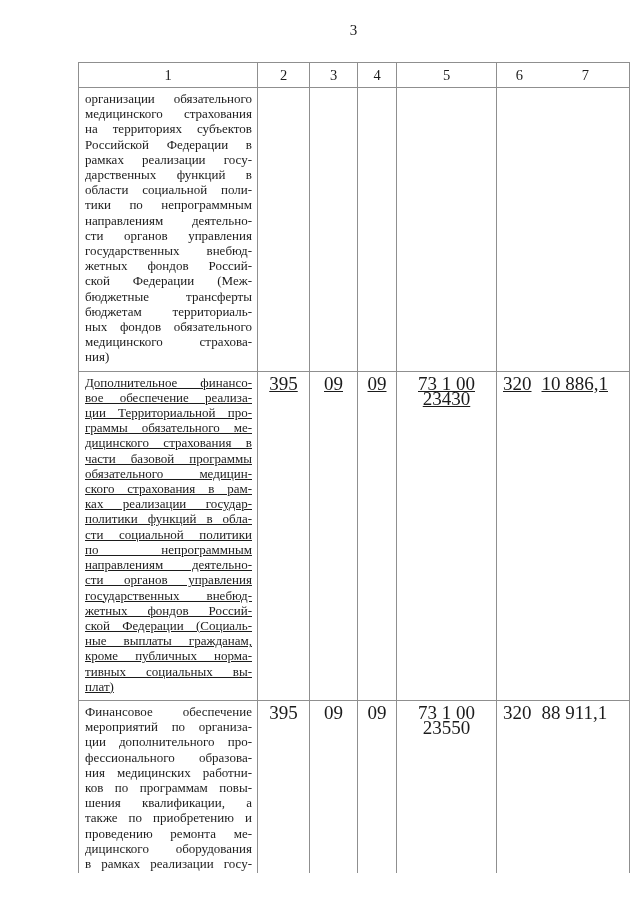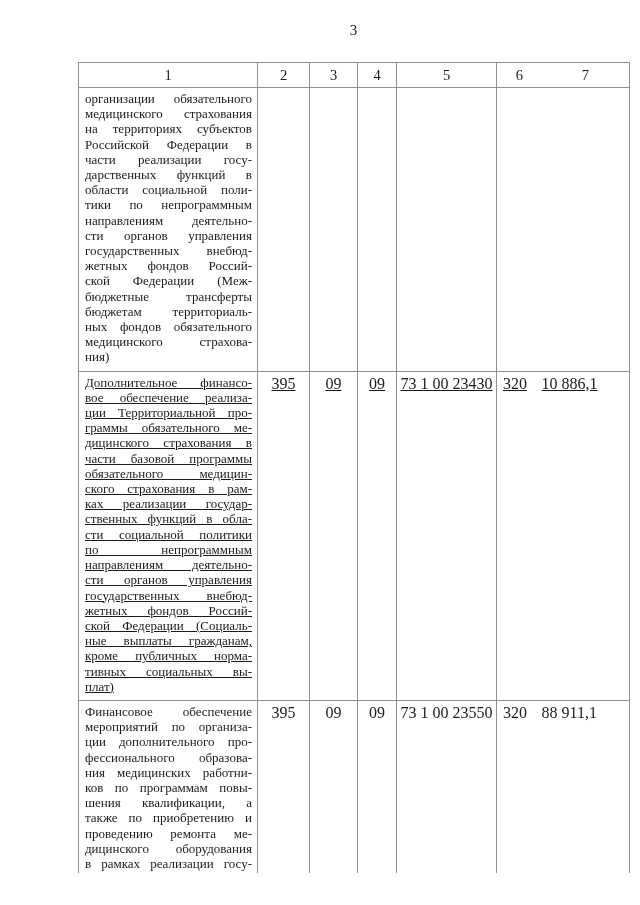--- a/index.html
+++ b/index.html
@@ -70,21 +70,21 @@
     text-align: justify;
     text-align-last: justify;
     white-space: nowrap;
   }
   .cell-text .line.last {
     text-align: right;
     text-align-last: left;
   }
   .num {
     padding-top: 4px;
-    font-size: 16px;
+    font-size: 19px;
     line-height: 15px;
   }
   td.c2 .num, td.c3 .num, td.c4 .num, td.c5 .num { text-align: center; }
   td.c6 .num { text-align: left; padding-left: 6px; }
   td.c7 .num { text-align: left; padding-right: 7px; }
 </style>
 </head>
 <body>
 
 <div class="page-number">3</div>
@@ -112,21 +112,21 @@
       </tr>
     </thead>
     <tbody id="table-body">
         <tr>
           <td class="c1">
             <div class="cell-text">
               <div class="line">организации обязательного</div>
               <div class="line">медицинского страхования</div>
               <div class="line">на территориях субъектов</div>
               <div class="line">Российской Федерации в</div>
-              <div class="line">части реализации госу-</div>
+              <div class="line">рамках реализации госу-</div>
               <div class="line">дарственных функций в</div>
               <div class="line">области социальной поли-</div>
               <div class="line">тики по непрограммным</div>
               <div class="line">направлениям деятельно-</div>
               <div class="line">сти органов управления</div>
               <div class="line">государственных внебюд-</div>
               <div class="line">жетных фондов Россий-</div>
               <div class="line">ской Федерации (Меж-</div>
               <div class="line">бюджетные трансферты</div>
               <div class="line">бюджетам территориаль-</div>
@@ -159,21 +159,21 @@
             <div class="cell-text">
               <div class="line">Дополнительное финансо-</div>
               <div class="line">вое обеспечение реализа-</div>
               <div class="line">ции Территориальной про-</div>
               <div class="line">граммы обязательного ме-</div>
               <div class="line">дицинского страхования в</div>
               <div class="line">части базовой программы</div>
               <div class="line">обязательного медицин-</div>
               <div class="line">ского страхования в рам-</div>
               <div class="line">ках реализации государ-</div>
-              <div class="line">ственных функций в обла-</div>
+              <div class="line">политики функций в обла-</div>
               <div class="line">сти социальной политики</div>
               <div class="line">по непрограммным</div>
               <div class="line">направлениям деятельно-</div>
               <div class="line">сти органов управления</div>
               <div class="line">государственных внебюд-</div>
               <div class="line">жетных фондов Россий-</div>
               <div class="line">ской Федерации (Социаль-</div>
               <div class="line">ные выплаты гражданам,</div>
               <div class="line">кроме публичных норма-</div>
               <div class="line">тивных социальных вы-</div>

